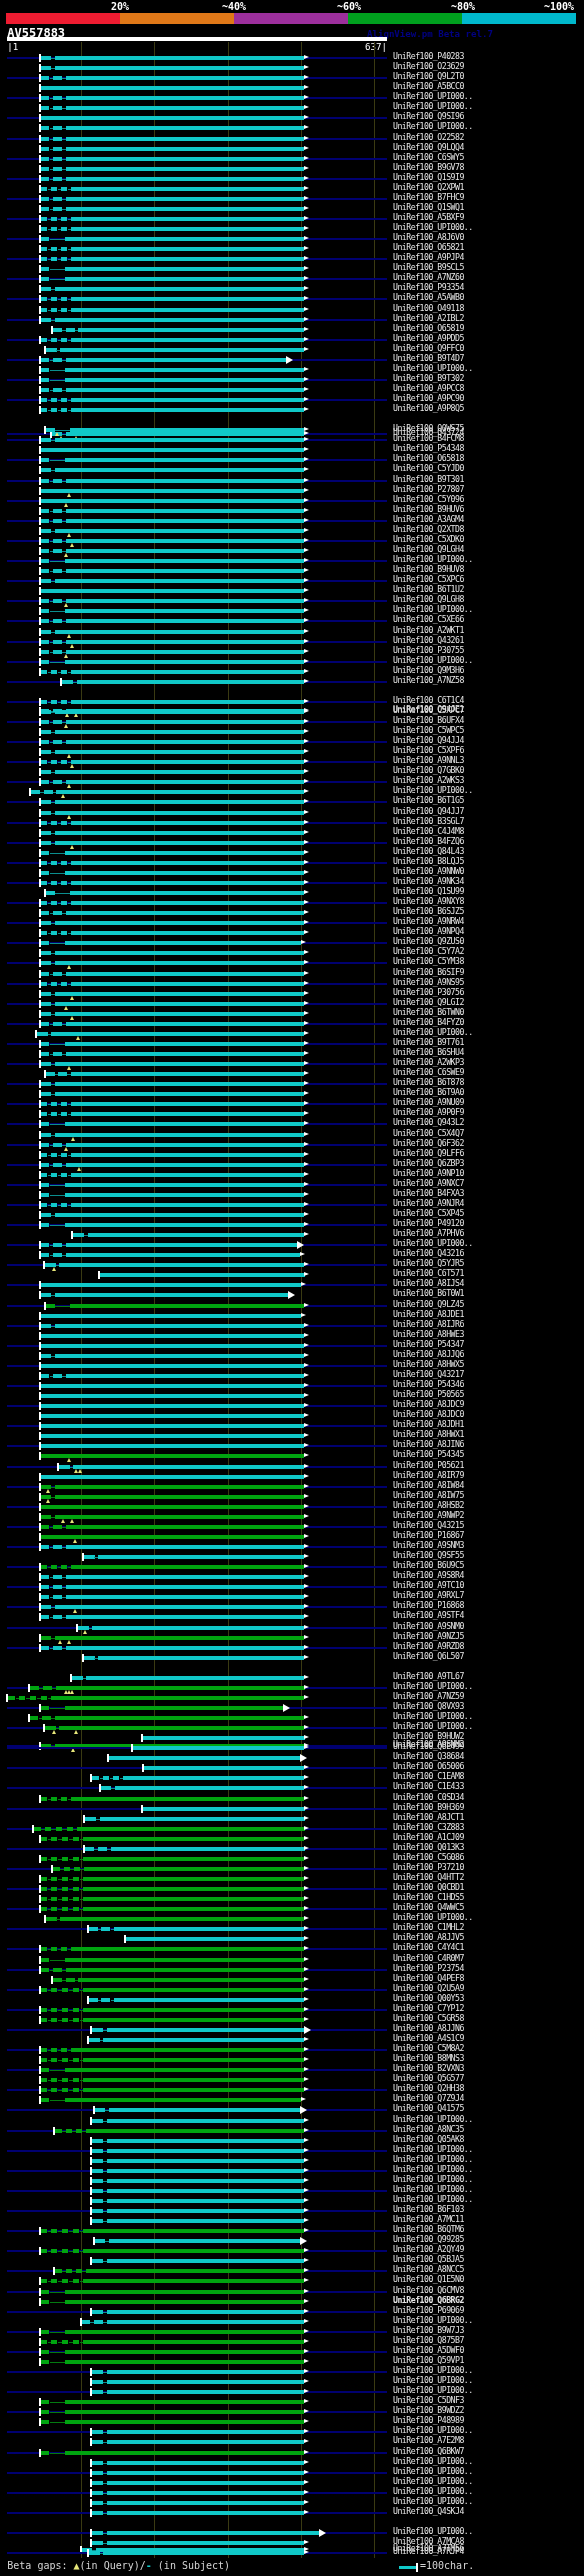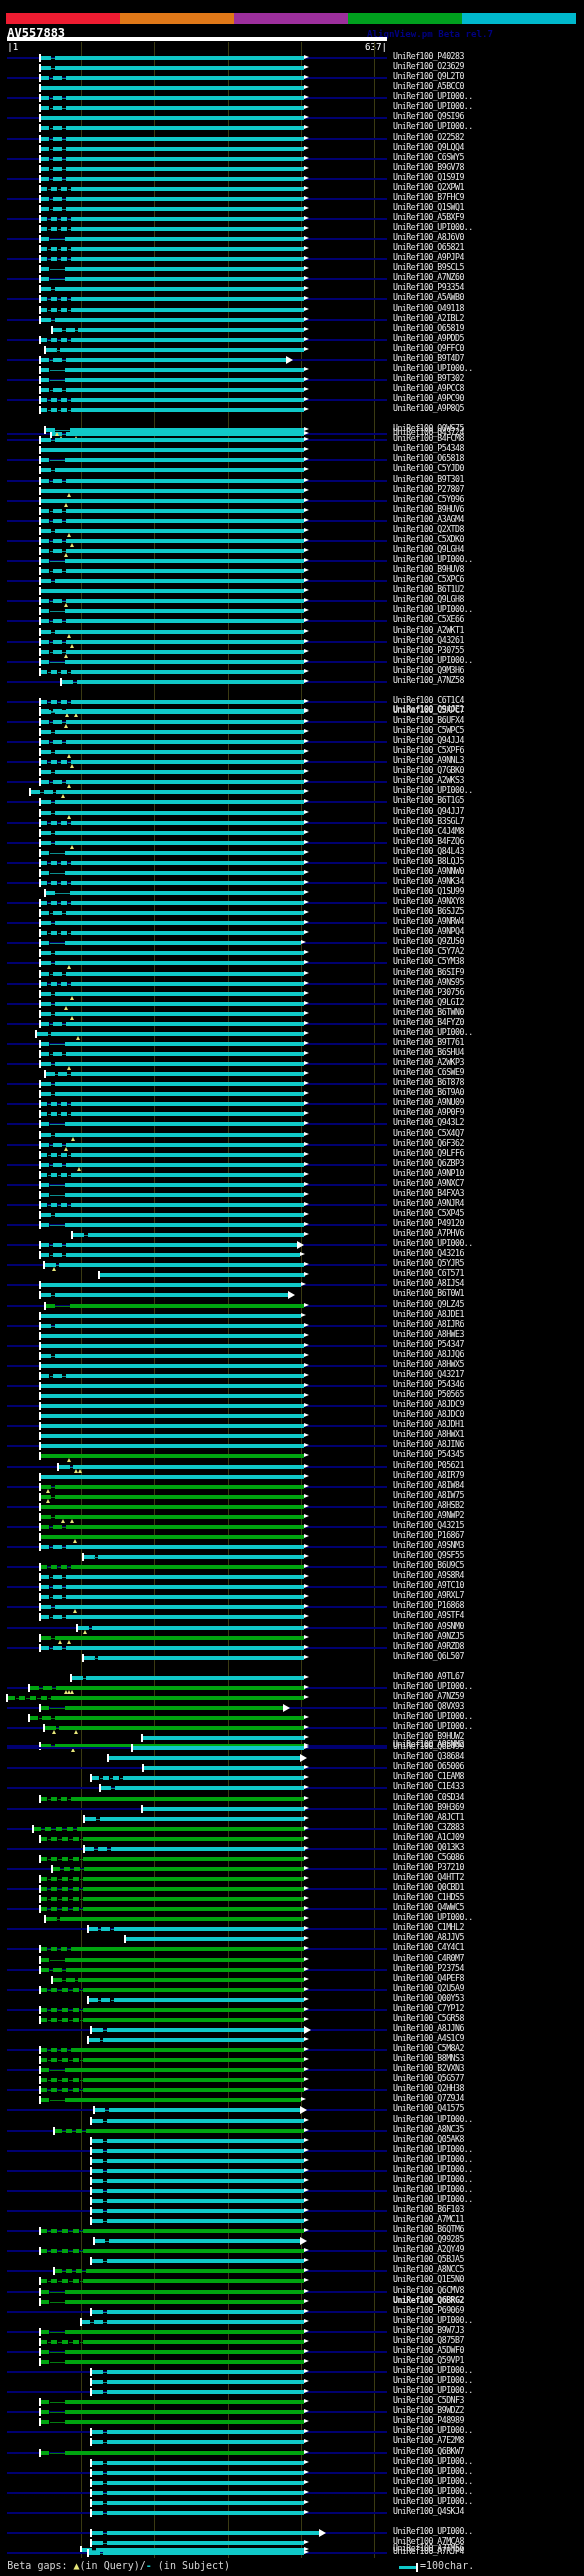--- a/index.html
+++ b/index.html
@@ -25,20 +25,27 @@
   #footer .y{color:#e6e67a;} #footer .cy{color:#10c8c8;font-weight:bold;}
   #legend{position:absolute;left:399px;top:2560px;font-size:10px;color:#d4d4d4;white-space:pre;}
   #legend .bar{position:absolute;left:0;top:5.5px;width:17.4px;height:3.7px;background:#10c8c8;}
   #legend .tk{position:absolute;left:17.4px;top:2.7px;width:1.8px;height:9.1px;background:#fff;}
   #legend .tx{position:absolute;left:21px;top:0;}
 </style>
 </head>
 <body>
 
 <div id="screen">
+  <div id="scalebar-labels" class="abs" style="left:0;top:0;width:585px;height:12.8px;">
+      <div class="pct" style="left: 120px;">20%</div>
+      <div class="pct" style="left: 234px;">~40%</div>
+      <div class="pct" style="left: 349px;">~60%</div>
+      <div class="pct" style="left: 463px;">~80%</div>
+      <div class="pct" style="left: 559px;">~100%</div>
+    </div>
   <div id="scalebar" class="abs" style="left:6.4px;top:12.8px;width:570px;height:11px;">
       <div class="abs" style="left: 0px; top: 0px; width: 114px; height: 11px; background: rgb(238, 28, 49);"></div>
       <div class="abs" style="left: 114px; top: 0px; width: 114px; height: 11px; background: rgb(224, 120, 24);"></div>
       <div class="abs" style="left: 228px; top: 0px; width: 114px; height: 11px; background: rgb(156, 47, 156);"></div>
       <div class="abs" style="left: 342px; top: 0px; width: 114px; height: 11px; background: rgb(0, 160, 30);"></div>
       <div class="abs" style="left: 456px; top: 0px; width: 114px; height: 11px; background: rgb(0, 184, 204);"></div>
     </div>
   <div id="title" class="abs">AV557883</div>
   <div id="watermark" class="abs">AlignView.pm Beta rel.7</div>
   <div id="querybar" class="abs"></div>

